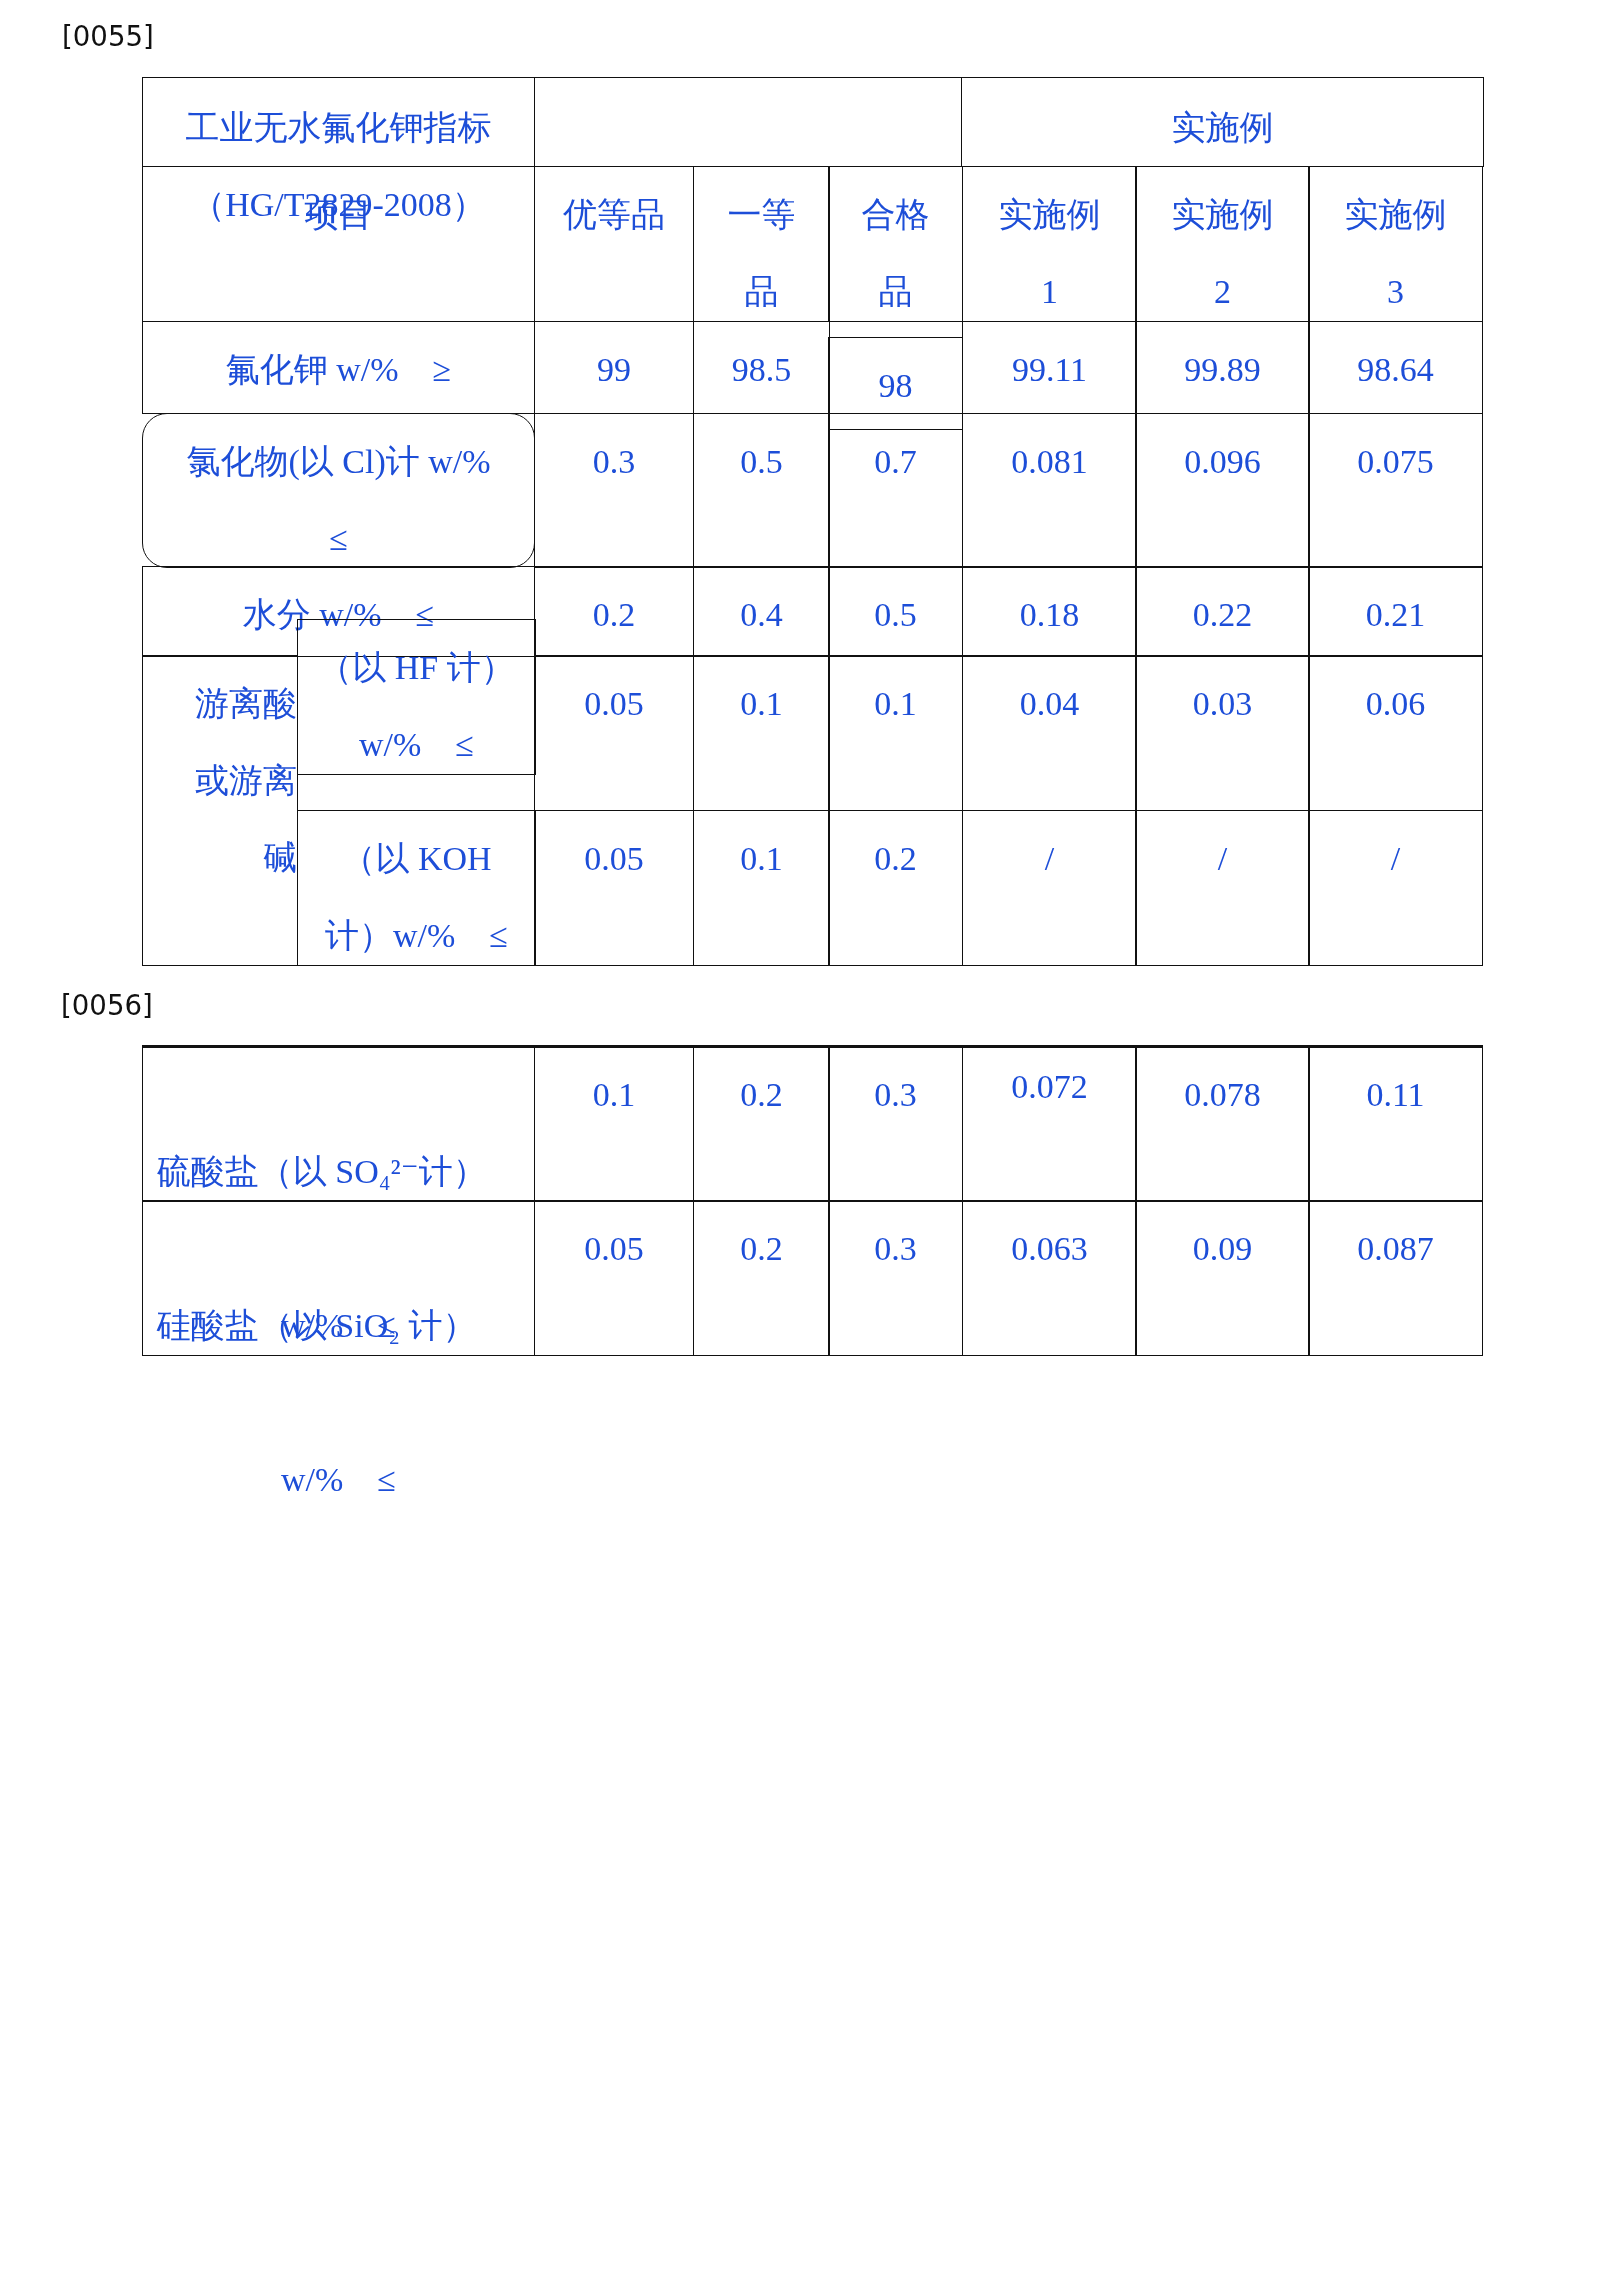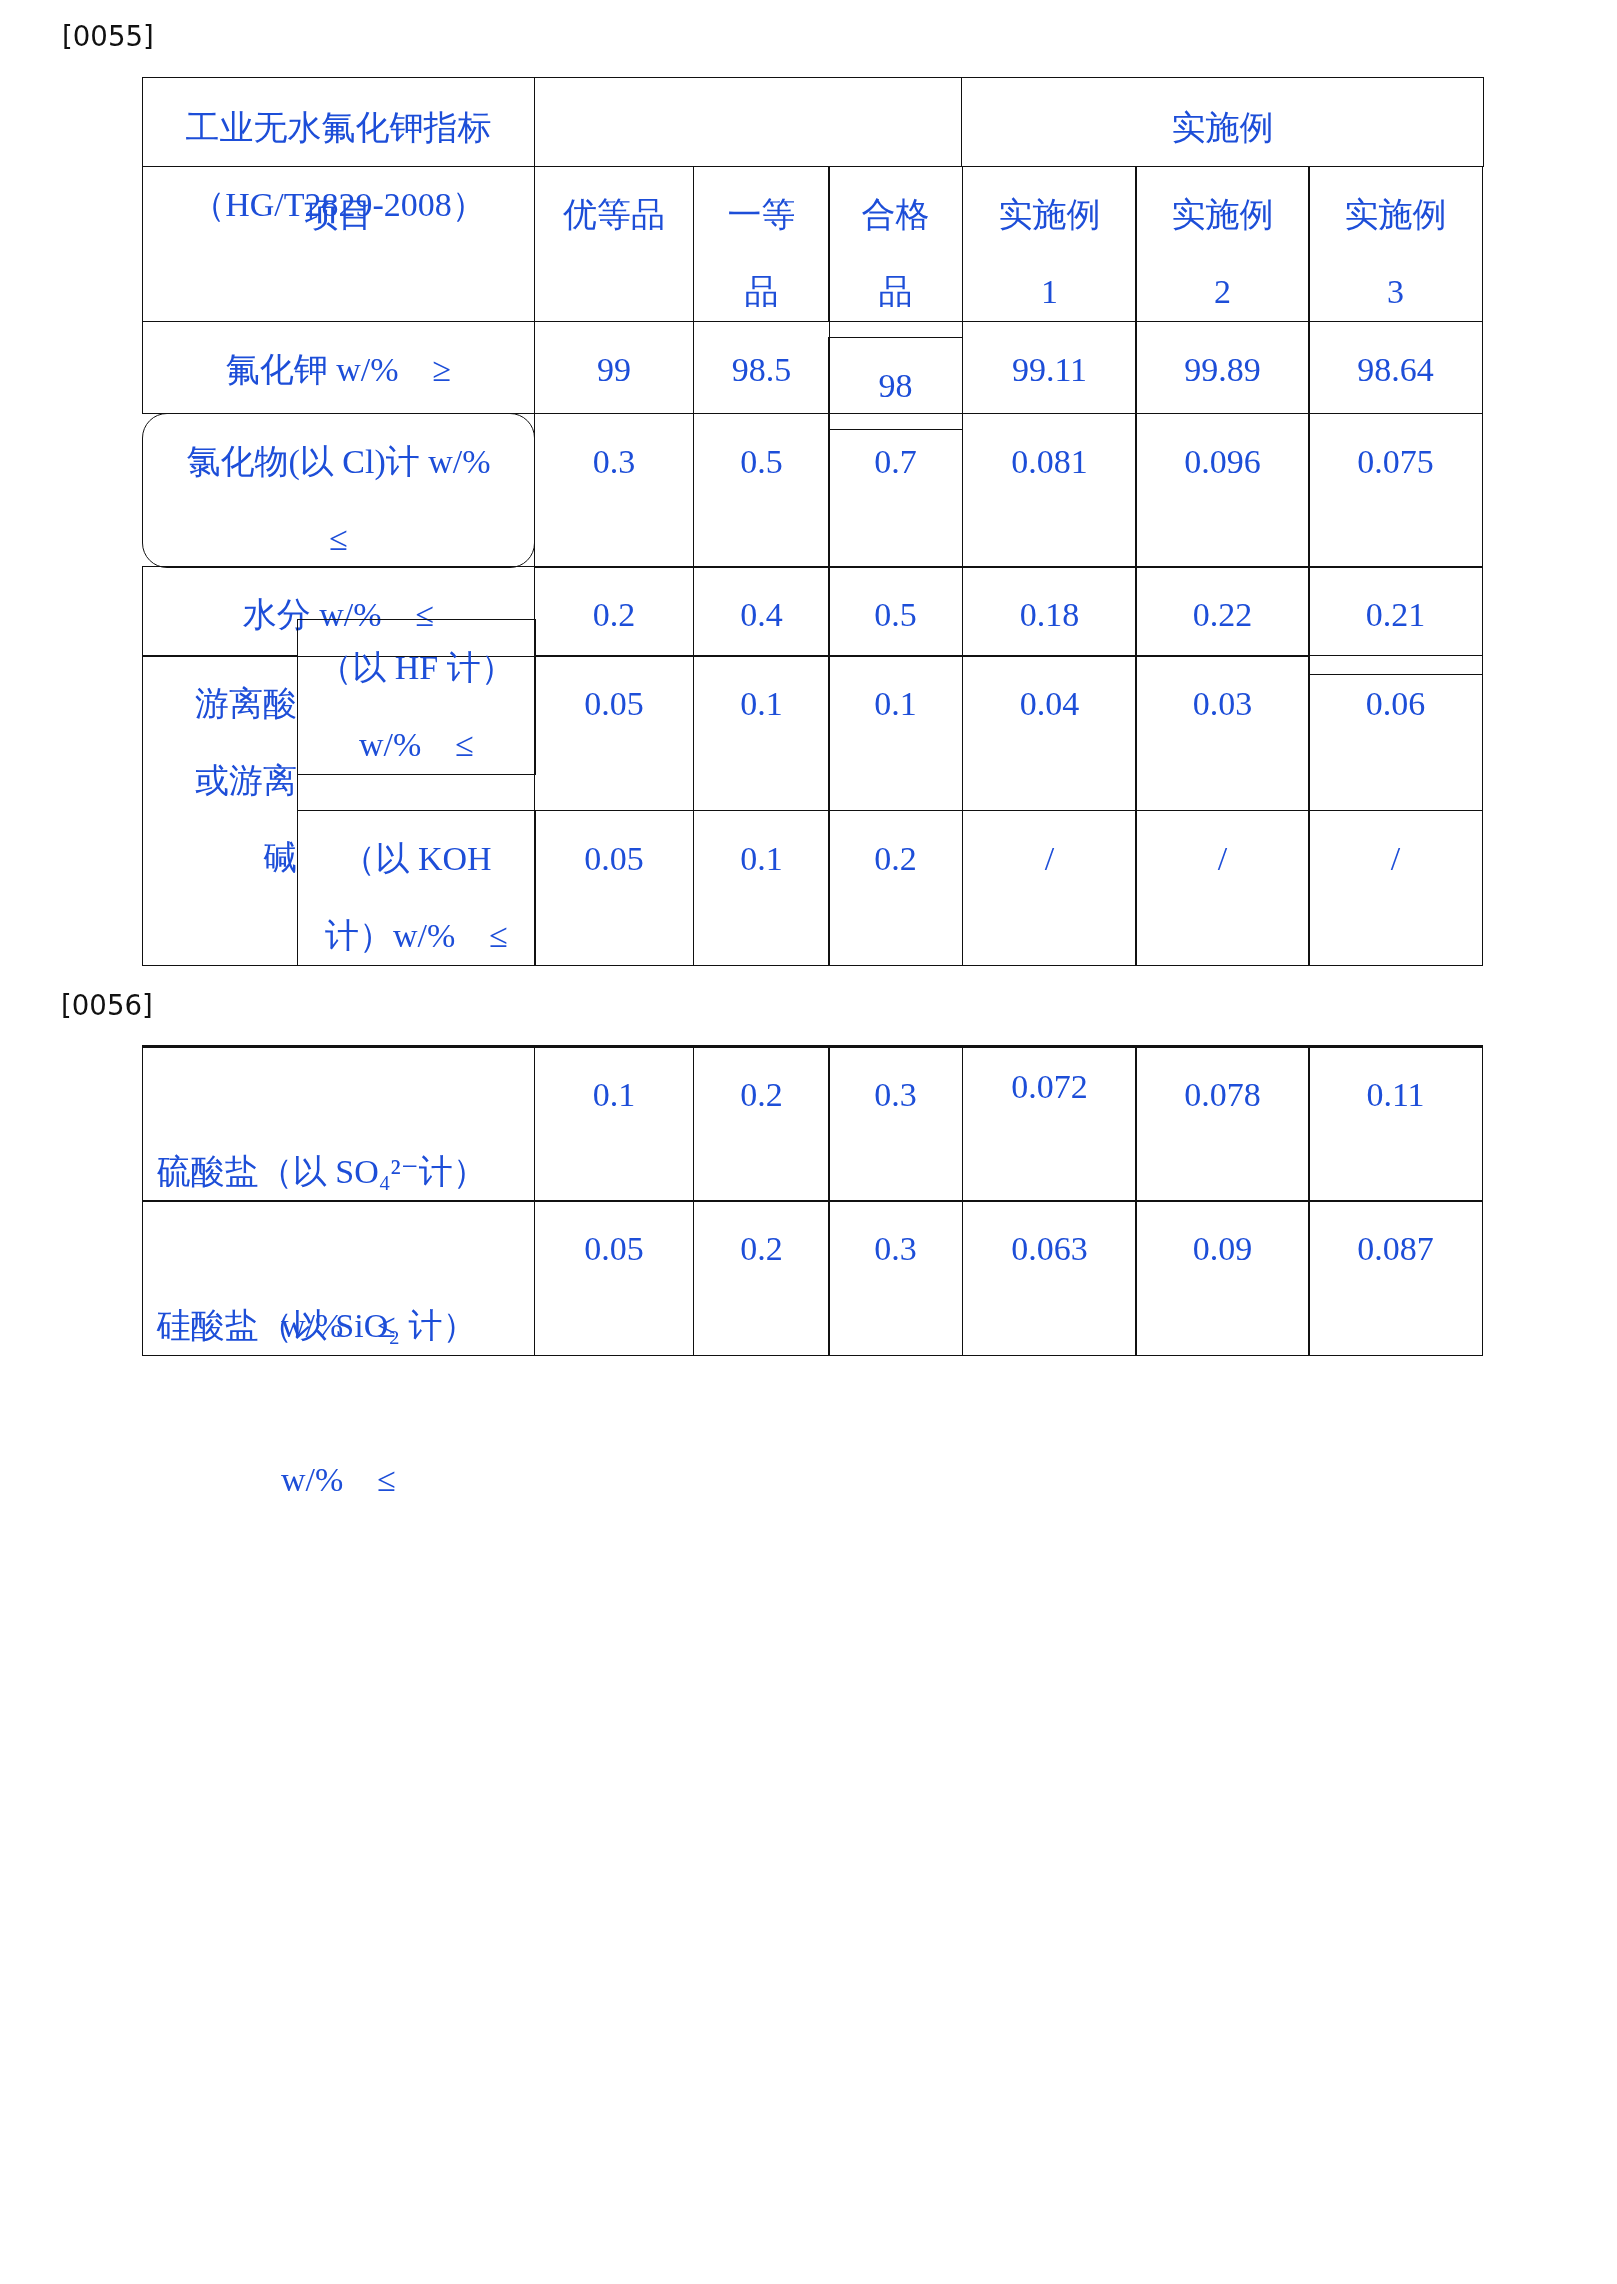--- a/index.html
+++ b/index.html
@@ -61,21 +61,21 @@
   <div class="cell" style="left:962px; top:413px; width:175px; height:155px;">0.081</div>
   <div class="cell" style="left:1135px; top:413px; width:175px; height:155px;">0.096</div>
   <div class="cell" style="left:1308px; top:413px; width:175px; height:155px;">0.075</div>
 
   <div class="cell" style="left:142px; top:566px; width:393px; height:91px;">水分 w/%　≤</div>
   <div class="cell" style="left:534px; top:566px; width:160px; height:91px;">0.2</div>
   <div class="cell" style="left:693px; top:566px; width:137px; height:91px;">0.4</div>
   <div class="cell" style="left:828px; top:566px; width:135px; height:91px;">0.5</div>
   <div class="cell" style="left:962px; top:566px; width:175px; height:91px;">0.18</div>
   <div class="cell" style="left:1135px; top:566px; width:175px; height:91px;">0.22</div>
-  <div class="cell" style="left:1308px; top:566px; width:175px; height:109px;">0.21</div>
+  <div class="cell" style="left:1308px; top:566px; width:175px; height:91px;">0.21</div>
 
   <div class="cell" style="left:142px; top:655px; width:156px; height:311px; line-height:77px; padding-top:9.2px;text-align:right;">游离酸
 或游离
 碱</div>
 
   <div class="cell" style="left:297px; top:619px; width:239px; height:156px;">（以 HF 计）
 w/%　≤</div>
   <div class="cell" style="left:534px; top:655px; width:160px; height:156px;">0.05</div>
   <div class="cell" style="left:693px; top:655px; width:137px; height:156px;">0.1</div>
   <div class="cell" style="left:828px; top:655px; width:135px; height:156px;">0.1</div>

